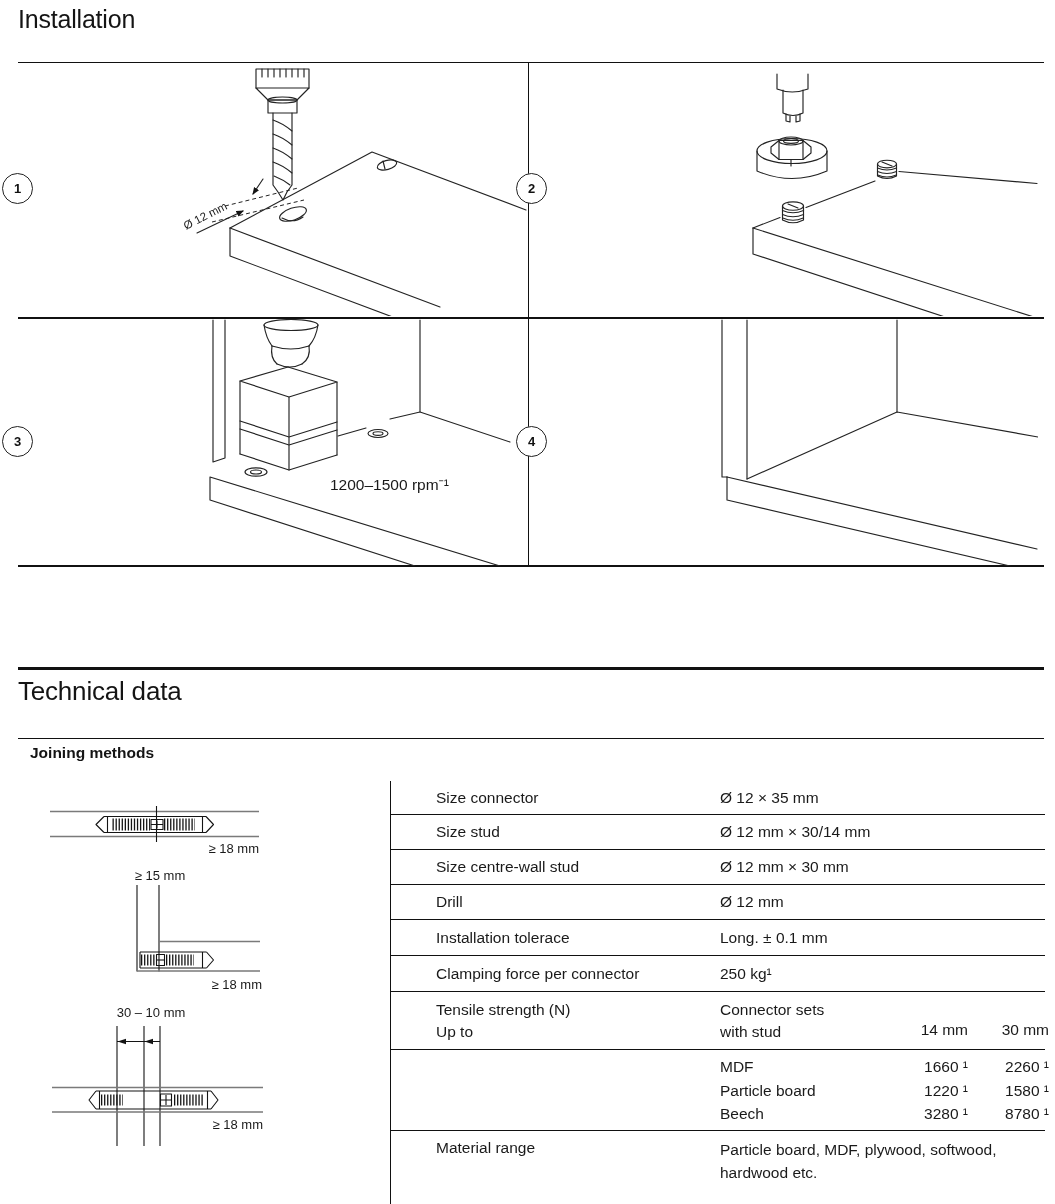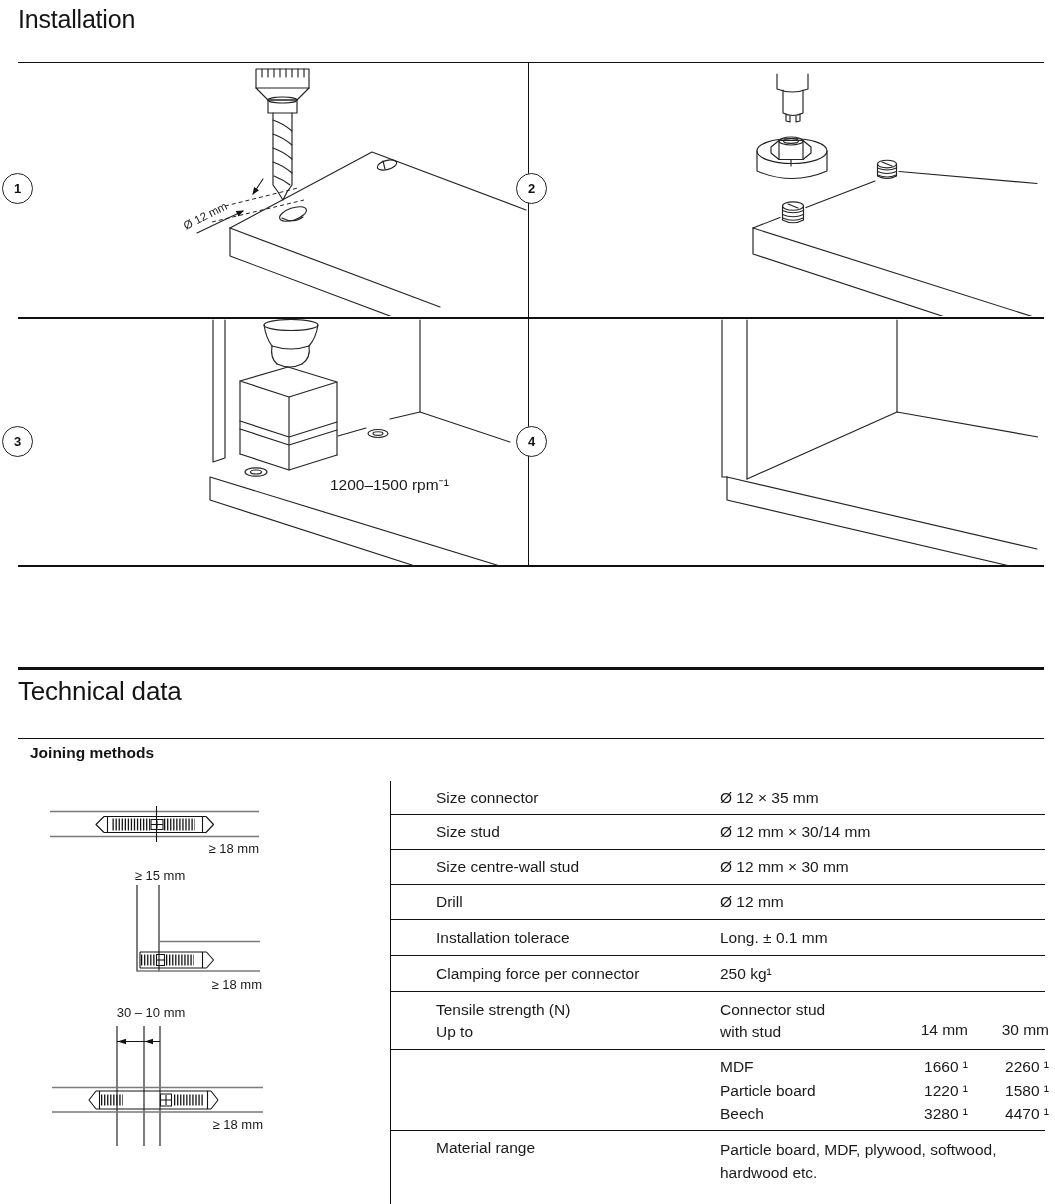--- a/index.html
+++ b/index.html
@@ -259,42 +259,42 @@
     <span class="tl">Clamping force per connector</span>
     <span class="tv">250 kg¹</span>
   </div>
 
   <div class="trow" style="height:57px;">
     <div class="tl2">
       <div>Tensile strength (N)</div>
       <div>Up to</div>
     </div>
     <div class="tv2">
-      <div>Connector stud</div>
+      <div>Connector sets</div>
       <div>with stud</div>
     </div>
     <div class="colh1">14 mm</div>
     <div class="colh2">30 mm</div>
   </div>
 
   <div class="trow" style="height:80px;">
     <div class="mstack mnames">
       <div>MDF</div>
       <div>Particle board</div>
       <div>Beech</div>
     </div>
     <div class="mstack mcol1">
       <div>1660 ¹</div>
       <div>1220 ¹</div>
       <div>3280 ¹</div>
     </div>
     <div class="mstack mcol2">
       <div>2260 ¹</div>
       <div>1580 ¹</div>
-      <div>4470 ¹</div>
+      <div>8780 ¹</div>
     </div>
   </div>
 
   <div class="trow last" style="height:56px;">
     <span class="mr-label">Material range</span>
     <span class="mr-value">Particle board, MDF, plywood, softwood, hardwood etc.</span>
   </div>
 </div>
 
 </body></html>

